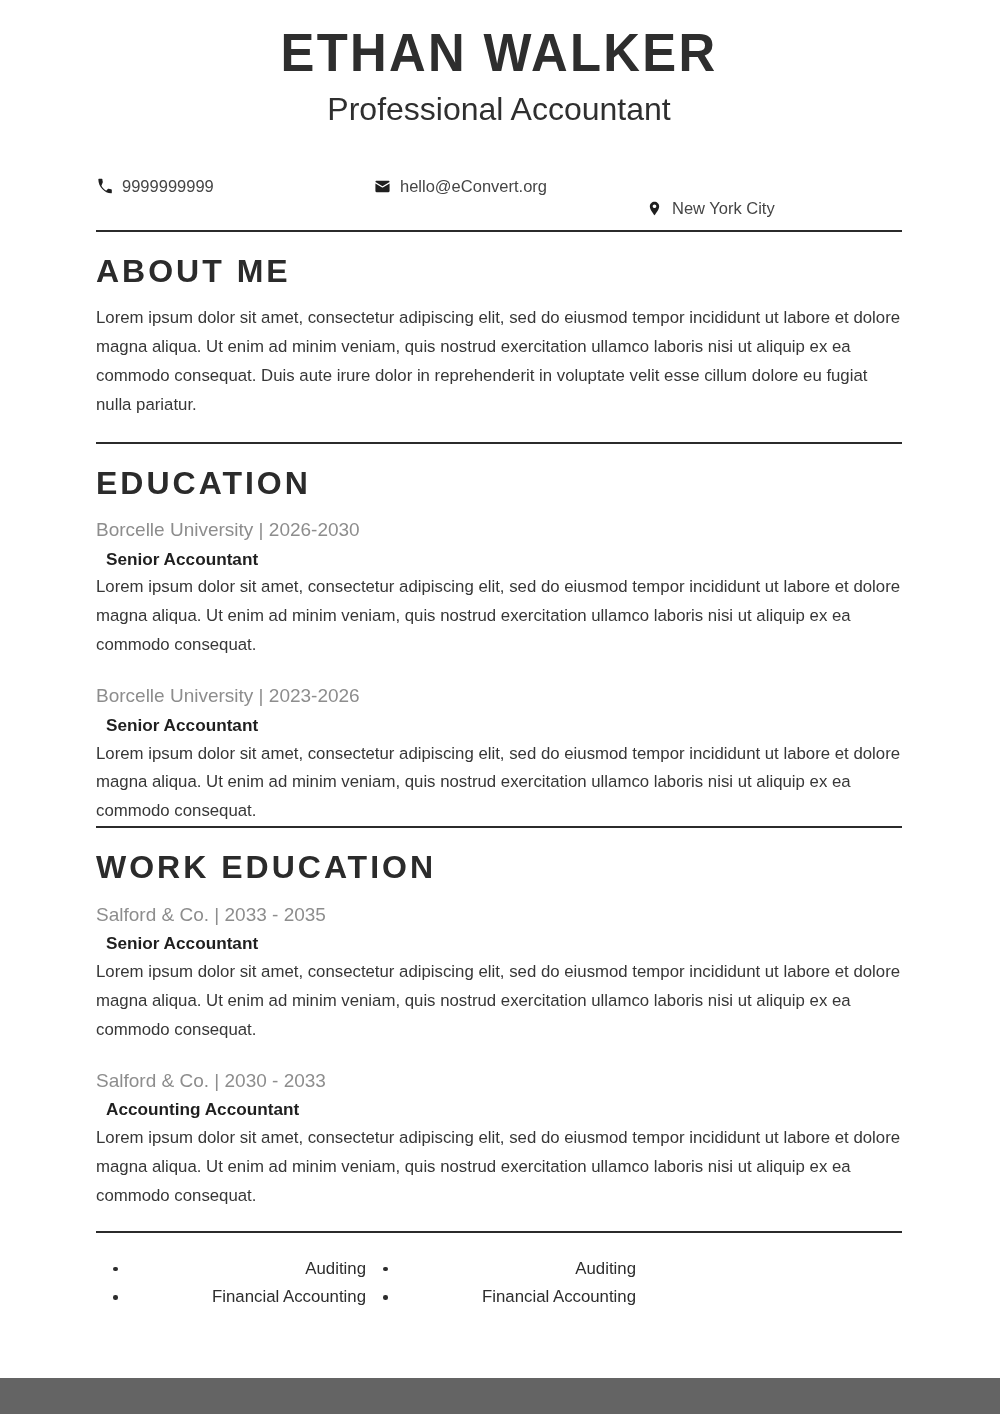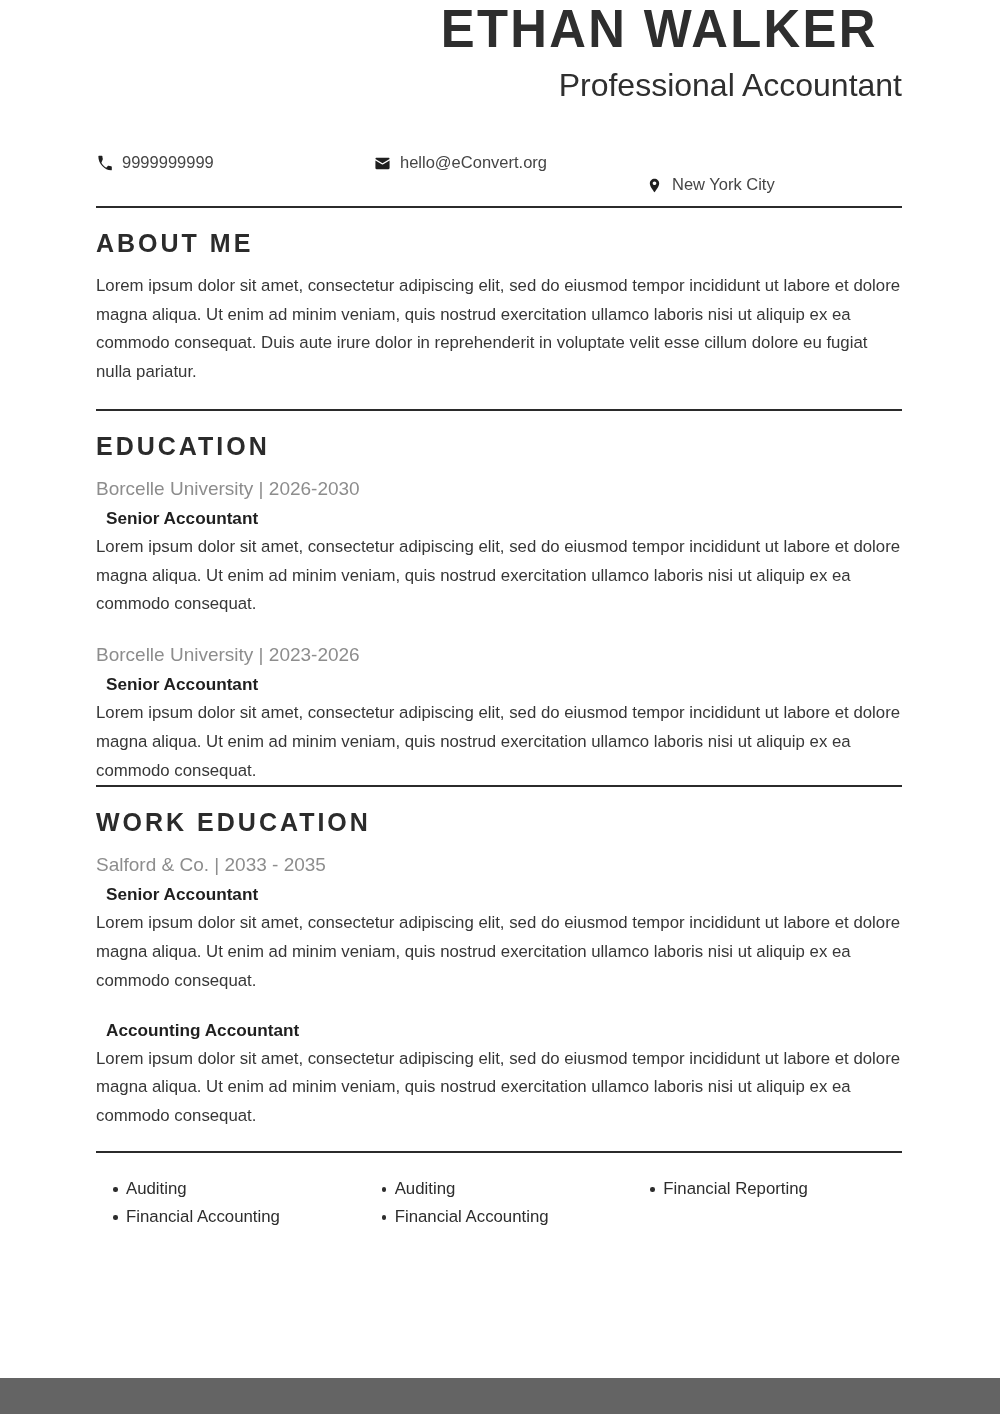--- a/index.html
+++ b/index.html
@@ -23,21 +23,22 @@
 
   .content {
     position: absolute;
     left: 96px;
     top: 0;
     width: 806px;
   }
 
   
   .header {
-    text-align: right;
+    text-align: center;
+    margin-top: 24px;
   }
   .full-name {
     font-size: 54px;
     font-weight: 700;
     letter-spacing: 2.5px;
     color: #2e2e2e;
     line-height: 1.05;
     margin: 0;
     transform: scaleX(0.94);
     transform-origin: center;
@@ -51,21 +52,21 @@
   }
 
   .contact-row {
     display: flex;
     align-items: center;
     margin-top: 26px;
     padding-bottom: 12px;
   }
   .contact-item {
     display: flex;
-    align-items: flex-end;
+    align-items: center;
     gap: 9px;
     font-size: 16.5px;
     color: #454545;
     white-space: nowrap;
   }
   .contact-item.c1 { width: 278px; }
   .contact-item.c2 { width: 272px; }
   .contact-item.c3 { flex: 1; margin-top: 44px; }
   .contact-icon {
     display: inline-flex;
@@ -80,21 +81,21 @@
 
   .rule {
     height: 2px;
     background: #2b2b2b;
     width: 806px;
   }
 
   
   .section { padding-top: 20px; }
   .section-title {
-    font-size: 25px;
+    font-size: 32px;
     font-weight: 700;
     letter-spacing: 3px;
     color: #2b2b2b;
     margin: 0 0 14px 0;
     line-height: 1.2;
   }
 
   .body-text {
     font-size: 16.8px;
     line-height: 1.72;
@@ -119,20 +120,21 @@
   }
 
   .section-gap-about { padding-bottom: 22px; }
   .section-gap-edu { }
   .section-gap-work { padding-bottom: 20px; }
 
   
   .skills-grid {
     display: flex;
     margin-top: 2px;
+    text-align: right;
   }
   .skills-col {
     width: 270px;
     list-style: none;
     margin: 0;
     padding: 0;
   }
   .skills-col li {
     position: relative;
     font-size: 16.8px;
@@ -229,39 +231,37 @@
     <div class="section section-gap-work">
       <h2 class="section-title">WORK EDUCATION</h2>
 
       <div class="entry">
         <p class="entry-meta">Salford &amp; Co. | 2033 - 2035</p>
         <p class="entry-role">Senior Accountant</p>
         <p class="body-text">Lorem ipsum dolor sit amet, consectetur adipiscing elit, sed do eiusmod tempor incididunt ut labore et dolore magna aliqua. Ut enim ad minim veniam, quis nostrud exercitation ullamco laboris nisi ut aliquip ex ea commodo consequat.</p>
       </div>
 
       <div class="entry">
+        <p class="entry-meta">Salford &amp; Co. | 2030 - 2033</p>
         <p class="entry-role">Accounting Accountant</p>
         <p class="body-text">Lorem ipsum dolor sit amet, consectetur adipiscing elit, sed do eiusmod tempor incididunt ut labore et dolore magna aliqua. Ut enim ad minim veniam, quis nostrud exercitation ullamco laboris nisi ut aliquip ex ea commodo consequat.</p>
       </div>
     </div>
 
     <div class="rule"></div>
 
     <div class="section">
       <div class="skills-grid">
         <ul class="skills-col">
           <li>Auditing</li>
           <li>Financial Accounting</li>
         </ul>
         <ul class="skills-col">
           <li>Auditing</li>
           <li>Financial Accounting</li>
         </ul>
-        <ul class="skills-col">
-          <li>Financial Reporting</li>
-        </ul>
       </div>
     </div>
 
   </div>
 
   <div class="footer-bar"></div>
 </div>
 
 </body></html>

